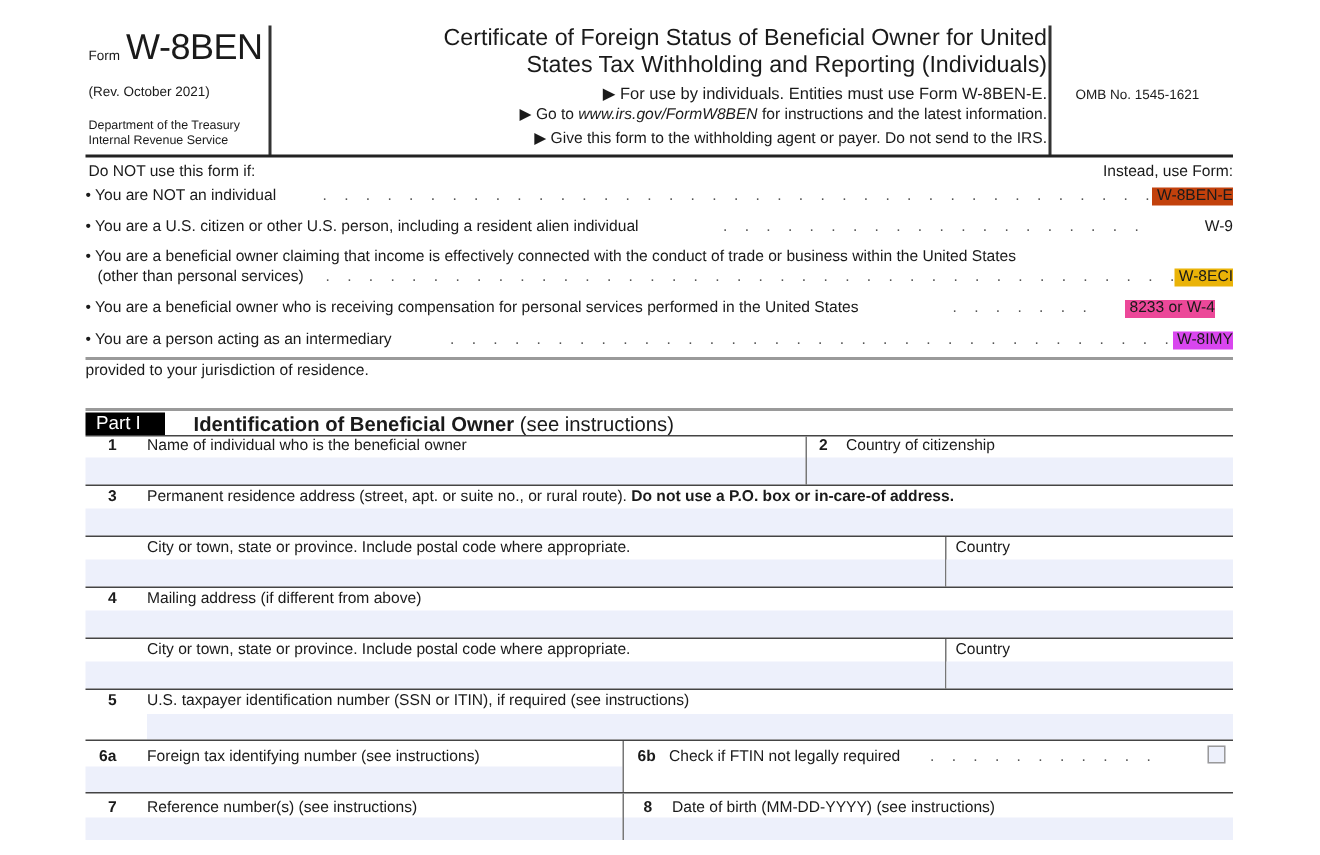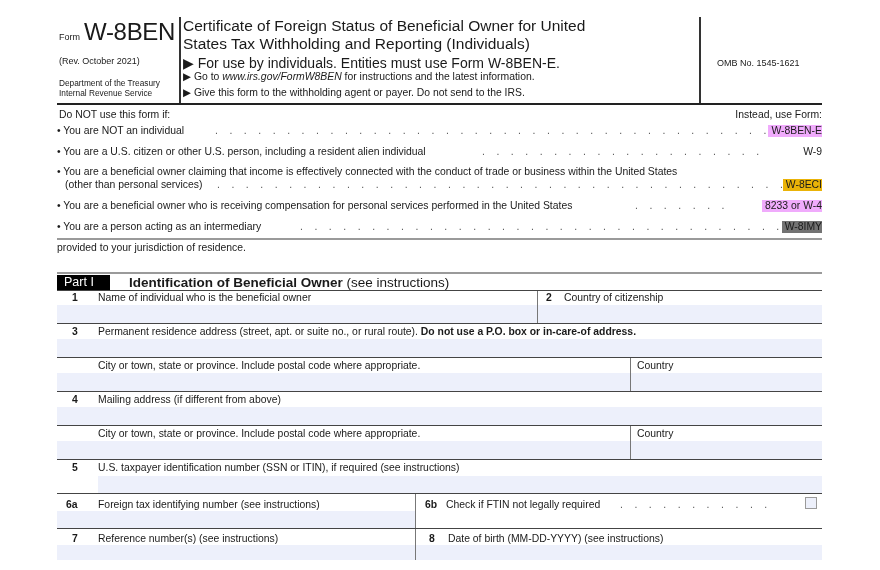--- a/index.html
+++ b/index.html
@@ -23,67 +23,67 @@
 
 <div class="abs" style="left:57px;top:14px;width:765px;height:90px;">
   <span class="t" style="left:2px;top:17px;font-size:9px;">Form</span>
   <span class="t b" style="left:27px;top:4px;font-size:24px;line-height:28px;letter-spacing:-0.3px;font-family:'Liberation Sans',sans-serif;">W-8BEN</span>
   <span class="t" style="left:2px;top:41px;font-size:9px;">(Rev. October  2021)</span>
   <span class="t" style="left:2px;top:64px;font-size:8.3px;line-height:10px;">Department of the Treasury</span>
   <span class="t" style="left:2px;top:74px;font-size:8.3px;line-height:10px;">Internal Revenue Service</span>
 
   <div class="vline dark" style="left:122px;top:3px;height:87px;"></div>
 
-  <div class="abs" style="left:126px;top:3px;width:515px;text-align:left;">
+  <div class="abs" style="left:126px;top:3px;width:515px;text-align:right;">
     <div class="b" style="font-size:15.5px;line-height:18px;">Certificate of Foreign Status of Beneficial Owner for United</div>
     <div class="b" style="font-size:15.5px;line-height:18px;">States Tax Withholding and Reporting (Individuals)</div>
-    <div class="b" style="font-size:14px;line-height:14px;margin-top:3px;">▶ For use by individuals. Entities must use Form W-8BEN-E.</div>
+    <div class="b" style="font-size:11px;line-height:14px;margin-top:3px;">▶ For use by individuals. Entities must use Form W-8BEN-E.</div>
     <div class="b" style="font-size:10.4px;line-height:14px;">
       <span>▶ Go to </span><i>www.irs.gov/FormW8BEN</i><span> for instructions and the latest information.</span>
     </div>
     <div class="b" style="font-size:10.4px;line-height:14px;margin-top:2px;">▶ Give this form to the withholding agent or payer. Do not send to the IRS.</div>
   </div>
 
   <div class="vline dark" style="left:642px;top:3px;height:87px;"></div>
   <span class="t" style="left:660px;top:43px;font-size:9px;">OMB No. 1545-1621</span>
 </div>
 <div class="hline thick" style="left:57px;top:103px;width:765px;"></div>
 
 <span class="t b" style="left:59px;top:109px;">Do NOT use this form if:</span>
 <span class="t b" style="right:58px;top:109px;">Instead, use Form:</span>
 
 <div class="abs" style="left:57px;top:125px;width:765px;height:14px;">
   <span class="t" style="left:0;top:0;">• You are NOT an individual</span>
   <span class="t dots" style="left:158px;top:0;">.&nbsp;&nbsp;&nbsp;&nbsp;.&nbsp;&nbsp;&nbsp;&nbsp;.&nbsp;&nbsp;&nbsp;&nbsp;.&nbsp;&nbsp;&nbsp;&nbsp;.&nbsp;&nbsp;&nbsp;&nbsp;.&nbsp;&nbsp;&nbsp;&nbsp;.&nbsp;&nbsp;&nbsp;&nbsp;.&nbsp;&nbsp;&nbsp;&nbsp;.&nbsp;&nbsp;&nbsp;&nbsp;.&nbsp;&nbsp;&nbsp;&nbsp;.&nbsp;&nbsp;&nbsp;&nbsp;.&nbsp;&nbsp;&nbsp;&nbsp;.&nbsp;&nbsp;&nbsp;&nbsp;.&nbsp;&nbsp;&nbsp;&nbsp;.&nbsp;&nbsp;&nbsp;&nbsp;.&nbsp;&nbsp;&nbsp;&nbsp;.&nbsp;&nbsp;&nbsp;&nbsp;.&nbsp;&nbsp;&nbsp;&nbsp;.&nbsp;&nbsp;&nbsp;&nbsp;.&nbsp;&nbsp;&nbsp;&nbsp;.&nbsp;&nbsp;&nbsp;&nbsp;.&nbsp;&nbsp;&nbsp;&nbsp;.&nbsp;&nbsp;&nbsp;&nbsp;.&nbsp;&nbsp;&nbsp;&nbsp;.&nbsp;&nbsp;&nbsp;&nbsp;.&nbsp;&nbsp;&nbsp;&nbsp;.&nbsp;&nbsp;&nbsp;&nbsp;.&nbsp;&nbsp;&nbsp;&nbsp;.&nbsp;&nbsp;&nbsp;&nbsp;.&nbsp;&nbsp;&nbsp;&nbsp;.&nbsp;&nbsp;&nbsp;&nbsp;.&nbsp;&nbsp;&nbsp;&nbsp;.&nbsp;&nbsp;&nbsp;&nbsp;.&nbsp;&nbsp;&nbsp;&nbsp;.&nbsp;&nbsp;&nbsp;&nbsp;.&nbsp;&nbsp;&nbsp;&nbsp;.&nbsp;&nbsp;&nbsp;&nbsp;.&nbsp;&nbsp;&nbsp;&nbsp;.&nbsp;&nbsp;&nbsp;&nbsp;.&nbsp;&nbsp;&nbsp;&nbsp;.</span>
-  <span class="t" style="right:0;top:0;background:#f0abfc;padding-left:3px;">W-8BEN-E</span>
+  <span class="t" style="right:0;top:0;background:#c2410c;padding-left:3px;">W-8BEN-E</span>
 </div>
 
 <div class="abs" style="left:57px;top:146px;width:765px;height:14px;">
   <span class="t" style="left:0;top:0;">• You are a U.S. citizen or other U.S. person, including a resident alien individual</span>
   <span class="t dots" style="left:425px;top:0;">.&nbsp;&nbsp;&nbsp;&nbsp;.&nbsp;&nbsp;&nbsp;&nbsp;.&nbsp;&nbsp;&nbsp;&nbsp;.&nbsp;&nbsp;&nbsp;&nbsp;.&nbsp;&nbsp;&nbsp;&nbsp;.&nbsp;&nbsp;&nbsp;&nbsp;.&nbsp;&nbsp;&nbsp;&nbsp;.&nbsp;&nbsp;&nbsp;&nbsp;.&nbsp;&nbsp;&nbsp;&nbsp;.&nbsp;&nbsp;&nbsp;&nbsp;.&nbsp;&nbsp;&nbsp;&nbsp;.&nbsp;&nbsp;&nbsp;&nbsp;.&nbsp;&nbsp;&nbsp;&nbsp;.&nbsp;&nbsp;&nbsp;&nbsp;.&nbsp;&nbsp;&nbsp;&nbsp;.&nbsp;&nbsp;&nbsp;&nbsp;.&nbsp;&nbsp;&nbsp;&nbsp;.&nbsp;&nbsp;&nbsp;&nbsp;.&nbsp;&nbsp;&nbsp;&nbsp;.</span>
   <span class="t" style="right:0;top:0;background:#fff;padding-left:3px;">W-9</span>
 </div>
 
 <div class="abs" style="left:57px;top:166px;width:765px;height:28px;">
   <span class="t" style="left:0;top:0;">• You are a beneficial owner claiming that income is effectively connected with the conduct of trade or business within the United States</span>
   <span class="t" style="left:8px;top:13px;">(other than personal services)</span>
   <span class="t dots" style="left:160px;top:13px;">.&nbsp;&nbsp;&nbsp;&nbsp;.&nbsp;&nbsp;&nbsp;&nbsp;.&nbsp;&nbsp;&nbsp;&nbsp;.&nbsp;&nbsp;&nbsp;&nbsp;.&nbsp;&nbsp;&nbsp;&nbsp;.&nbsp;&nbsp;&nbsp;&nbsp;.&nbsp;&nbsp;&nbsp;&nbsp;.&nbsp;&nbsp;&nbsp;&nbsp;.&nbsp;&nbsp;&nbsp;&nbsp;.&nbsp;&nbsp;&nbsp;&nbsp;.&nbsp;&nbsp;&nbsp;&nbsp;.&nbsp;&nbsp;&nbsp;&nbsp;.&nbsp;&nbsp;&nbsp;&nbsp;.&nbsp;&nbsp;&nbsp;&nbsp;.&nbsp;&nbsp;&nbsp;&nbsp;.&nbsp;&nbsp;&nbsp;&nbsp;.&nbsp;&nbsp;&nbsp;&nbsp;.&nbsp;&nbsp;&nbsp;&nbsp;.&nbsp;&nbsp;&nbsp;&nbsp;.&nbsp;&nbsp;&nbsp;&nbsp;.&nbsp;&nbsp;&nbsp;&nbsp;.&nbsp;&nbsp;&nbsp;&nbsp;.&nbsp;&nbsp;&nbsp;&nbsp;.&nbsp;&nbsp;&nbsp;&nbsp;.&nbsp;&nbsp;&nbsp;&nbsp;.&nbsp;&nbsp;&nbsp;&nbsp;.&nbsp;&nbsp;&nbsp;&nbsp;.&nbsp;&nbsp;&nbsp;&nbsp;.&nbsp;&nbsp;&nbsp;&nbsp;.&nbsp;&nbsp;&nbsp;&nbsp;.&nbsp;&nbsp;&nbsp;&nbsp;.&nbsp;&nbsp;&nbsp;&nbsp;.&nbsp;&nbsp;&nbsp;&nbsp;.&nbsp;&nbsp;&nbsp;&nbsp;.&nbsp;&nbsp;&nbsp;&nbsp;.&nbsp;&nbsp;&nbsp;&nbsp;.&nbsp;&nbsp;&nbsp;&nbsp;.&nbsp;&nbsp;&nbsp;&nbsp;.&nbsp;&nbsp;&nbsp;&nbsp;.&nbsp;&nbsp;&nbsp;&nbsp;.</span>
   <span class="t" style="right:0;top:13px;background:#eab308;padding-left:3px;">W-8ECI</span>
 </div>
 
 <div class="abs" style="left:57px;top:200px;width:765px;height:14px;">
   <span class="t" style="left:0;top:0;">• You are a beneficial owner who is receiving compensation for personal services performed in the United States</span>
   <span class="t dots" style="left:578px;top:0;">.&nbsp;&nbsp;&nbsp;&nbsp;.&nbsp;&nbsp;&nbsp;&nbsp;.&nbsp;&nbsp;&nbsp;&nbsp;.&nbsp;&nbsp;&nbsp;&nbsp;.&nbsp;&nbsp;&nbsp;&nbsp;.&nbsp;&nbsp;&nbsp;&nbsp;.</span>
-  <span class="t" style="right:0;top:0;background:#f0abfc;padding-left:3px;">8233 or W-4</span>
+  <span class="t" style="right:12px;top:0;background:#ec4899;padding-left:3px;">8233 or W-4</span>
 </div>
 
 <div class="abs" style="left:57px;top:221px;width:765px;height:14px;">
   <span class="t" style="left:0;top:0;">• You are a person acting as an intermediary</span>
   <span class="t dots" style="left:243px;top:0;">.&nbsp;&nbsp;&nbsp;&nbsp;.&nbsp;&nbsp;&nbsp;&nbsp;.&nbsp;&nbsp;&nbsp;&nbsp;.&nbsp;&nbsp;&nbsp;&nbsp;.&nbsp;&nbsp;&nbsp;&nbsp;.&nbsp;&nbsp;&nbsp;&nbsp;.&nbsp;&nbsp;&nbsp;&nbsp;.&nbsp;&nbsp;&nbsp;&nbsp;.&nbsp;&nbsp;&nbsp;&nbsp;.&nbsp;&nbsp;&nbsp;&nbsp;.&nbsp;&nbsp;&nbsp;&nbsp;.&nbsp;&nbsp;&nbsp;&nbsp;.&nbsp;&nbsp;&nbsp;&nbsp;.&nbsp;&nbsp;&nbsp;&nbsp;.&nbsp;&nbsp;&nbsp;&nbsp;.&nbsp;&nbsp;&nbsp;&nbsp;.&nbsp;&nbsp;&nbsp;&nbsp;.&nbsp;&nbsp;&nbsp;&nbsp;.&nbsp;&nbsp;&nbsp;&nbsp;.&nbsp;&nbsp;&nbsp;&nbsp;.&nbsp;&nbsp;&nbsp;&nbsp;.&nbsp;&nbsp;&nbsp;&nbsp;.&nbsp;&nbsp;&nbsp;&nbsp;.&nbsp;&nbsp;&nbsp;&nbsp;.&nbsp;&nbsp;&nbsp;&nbsp;.&nbsp;&nbsp;&nbsp;&nbsp;.&nbsp;&nbsp;&nbsp;&nbsp;.&nbsp;&nbsp;&nbsp;&nbsp;.&nbsp;&nbsp;&nbsp;&nbsp;.&nbsp;&nbsp;&nbsp;&nbsp;.&nbsp;&nbsp;&nbsp;&nbsp;.&nbsp;&nbsp;&nbsp;&nbsp;.&nbsp;&nbsp;&nbsp;&nbsp;.&nbsp;&nbsp;&nbsp;&nbsp;.</span>
-  <span class="t" style="right:0;top:0;background:#737373;padding-left:3px;">W-8IMY</span>
+  <span class="t" style="right:0;top:0;background:#d946ef;padding-left:3px;">W-8IMY</span>
 </div>
 
 <div class="hline grey" style="left:57px;top:238px;width:765px;height:2px;"></div>
 
 <div class="abs" style="left:57px;top:241px;width:765px;font-size:10.4px;line-height:13px;">
   <div style="white-space:nowrap;">provided to your jurisdiction of residence.</div>
 </div>
 <div class="hline grey" style="left:57px;top:272px;width:765px;height:2px;"></div>
 
 <div class="abs" style="left:57px;top:275px;width:765px;height:15px;">

